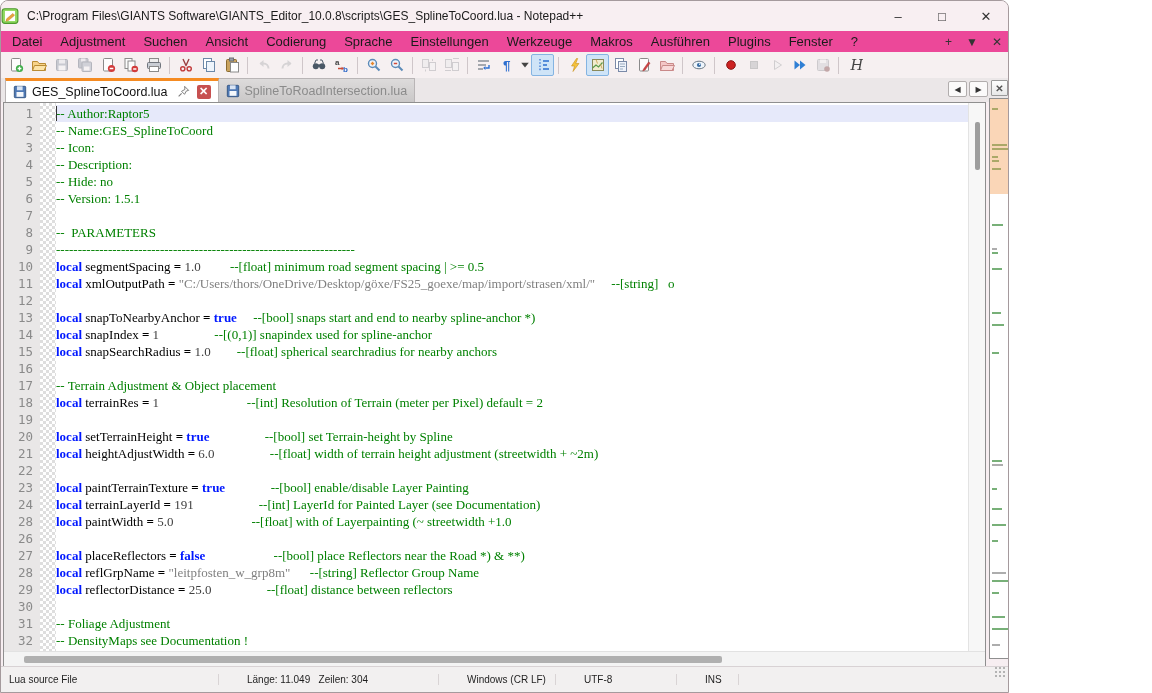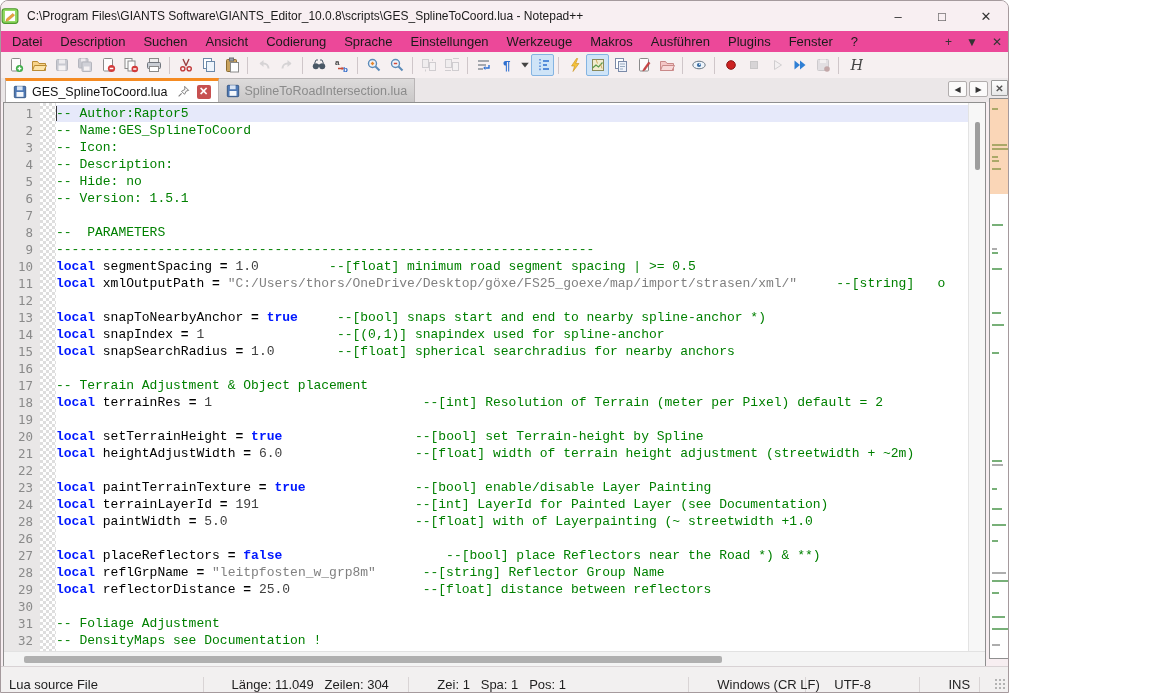--- a/index.html
+++ b/index.html
@@ -50,40 +50,40 @@
   .editor{position:absolute;left:2px;top:101px;width:983px;height:565px;border:1px solid #8f8f8f;background:#fff;}
   .ed-body{display:flex;height:548px;overflow:hidden;}
   .gutter{width:36px;background:#e9e7e7;padding-top:2px;flex:0 0 auto;}
   .gutter .ln{height:17px;line-height:17px;font-family:"DejaVu Sans Mono",monospace;font-size:12.5px;
     color:#8a8a8a;text-align:right;padding-right:7px;}
   .fold{width:16px;flex:0 0 auto;background-color:#fff;
     background-image:linear-gradient(45deg,#dedede 25%,transparent 25%,transparent 75%,#dedede 75%),
       linear-gradient(45deg,#dedede 25%,transparent 25%,transparent 75%,#dedede 75%);
     background-size:6px 6px;background-position:0 0,3px 3px;}
   .code{flex:1;overflow:hidden;padding-top:2px;position:relative;}
-  .code-row{height:17px;line-height:17px;font-family:Liberation Mono, monospace;font-size:13px;
+  .code-row{height:17px;line-height:17px;font-family:Liberation Serif, serif;font-size:13px;
     white-space:pre;color:#000;position:relative;}
   .code-row.current{background:#e6e9fa;}
   .code-row.current::before{content:"";position:absolute;left:0;top:1px;width:1px;height:15px;background:#333;}
   .tok-k{color:#0018ff;font-weight:bold;}
   .tok-c{color:#008000;}
   .tok-n{color:#404040;}
   .tok-s{color:#808080;}
   .tok-o{color:#000;font-weight:bold;}
   .vscroll{width:17px;flex:0 0 auto;background:#f7f7f7;border-left:1px solid #e3e3e3;position:relative;}
   .vthumb{position:absolute;left:6px;top:19px;width:5px;height:48px;background:#9d9d9d;border-radius:2px;}
   .hscroll{height:15px;border-top:1px solid #e2e2e2;position:relative;background:#f4f4f4;}
   .hthumb{position:absolute;left:20px;top:4px;width:698px;height:7px;background:#b0b0b0;border-radius:2px;}
   
   .minimap{position:absolute;left:988px;top:97px;width:20px;height:561px;border:1px solid #8f8f8f;background:#fff;overflow:hidden;}
   .mm-dash{position:absolute;height:1.5px;}
   .mm-view{position:absolute;left:0;top:0;width:100%;height:95px;background:rgba(244,158,84,.42);}
   
   .statusbar{position:absolute;left:0;bottom:0;width:100%;height:26px;background:#f2f0f0;
-    border-top:1px solid #d8d2d4;display:flex;align-items:flex-end;font-size:13px;color:#1e1e1e;gap:20px;}
+    border-top:1px solid #d8d2d4;display:flex;align-items:center;font-size:10px;color:#1e1e1e;gap:20px;}
   .sb-item{display:flex;align-items:center;padding-left:8px;border-right:1px solid #d9d4d5;white-space:pre;}
   [data-name="status-doc-type"]{width:218px;}
   [data-name="status-length-lines"]{width:200px;}
   [data-name="status-cursor"]{width:280px;}
   [data-name="status-eol"]{width:97px;}
   [data-name="status-encoding"]{width:101px;}
   [data-name="status-insert-mode"]{width:42px;}
   .sb-grip{flex:1;border-right:none;position:relative;}
   .sb-grip::after{content:"";position:absolute;right:2px;bottom:2px;width:12px;height:12px;
     background-image:radial-gradient(#b3b3b3 1px,transparent 1.2px);background-size:4px 4px;}
@@ -103,21 +103,21 @@
     <div class="win-controls" data-name="window-controls">
         <div class="win-btn" data-name="minimize-button">–</div>
         <div class="win-btn" data-name="maximize-button">□</div>
         <div class="win-btn" data-name="close-button">✕</div>
       </div>
   </div>
 
   <div class="menubar" data-name="menu-bar">
     <div style="display:flex" data-name="menu-items">
         <span class="menu-item" data-name="menu-item-0">Datei</span>
-        <span class="menu-item" data-name="menu-item-1">Description</span>
+        <span class="menu-item" data-name="menu-item-1">Adjustment</span>
         <span class="menu-item" data-name="menu-item-2">Suchen</span>
         <span class="menu-item" data-name="menu-item-3">Ansicht</span>
         <span class="menu-item" data-name="menu-item-4">Codierung</span>
         <span class="menu-item" data-name="menu-item-5">Sprache</span>
         <span class="menu-item" data-name="menu-item-6">Einstellungen</span>
         <span class="menu-item" data-name="menu-item-7">Werkzeuge</span>
         <span class="menu-item" data-name="menu-item-8">Makros</span>
         <span class="menu-item" data-name="menu-item-9">Ausführen</span>
         <span class="menu-item" data-name="menu-item-10">Plugins</span>
         <span class="menu-item" data-name="menu-item-11">Fenster</span>
@@ -501,20 +501,19 @@
         <div class="mm-dash" data-name="document-map-mark" style="top: 517px; left: 2px; width: 13px; background: rgb(63, 143, 63); opacity: 0.7;"></div>
         <div class="mm-dash" data-name="document-map-mark" style="top: 529px; left: 2px; width: 16px; background: rgb(63, 143, 63); opacity: 0.7;"></div>
         <div class="mm-dash" data-name="document-map-mark" style="top: 545px; left: 2px; width: 8px; background: rgb(138, 138, 138); opacity: 0.7;"></div>
       </div>
     <div class="mm-view" data-name="document-map-viewport"></div>
   </div>
 
   <div class="statusbar" data-name="status-bar">
       <div class="sb-item" data-name="status-doc-type">Lua source File</div>
       <div class="sb-item" data-name="status-length-lines">Länge: 11.049   Zeilen: 304</div>
-      <div class="sb-item" data-name="status-cursor">Zei: 1   Spa: 1   Pos: 1</div>
       <div class="sb-item" data-name="status-eol">Windows (CR LF)</div>
       <div class="sb-item" data-name="status-encoding">UTF-8</div>
       <div class="sb-item" data-name="status-insert-mode">INS</div>
       <div class="sb-item sb-grip" data-name="status-resize-grip"></div>
     </div>
 
 </div>
 
 </body></html>

